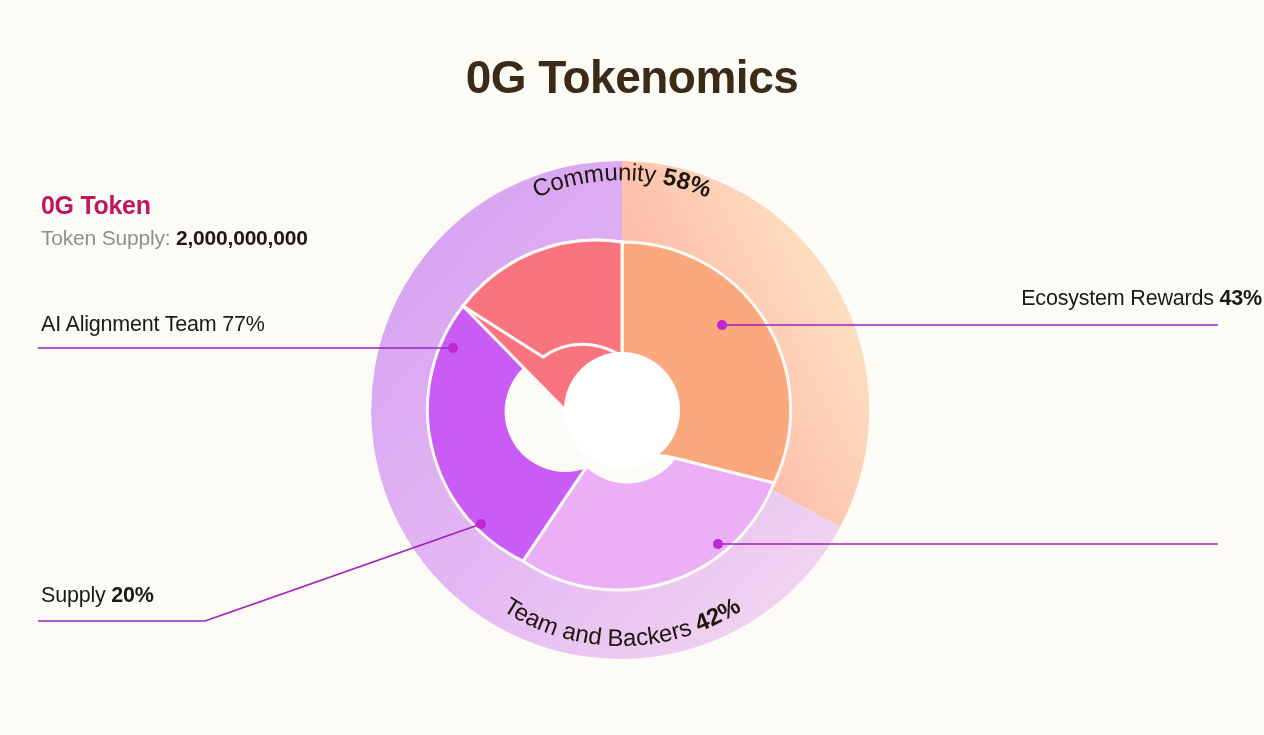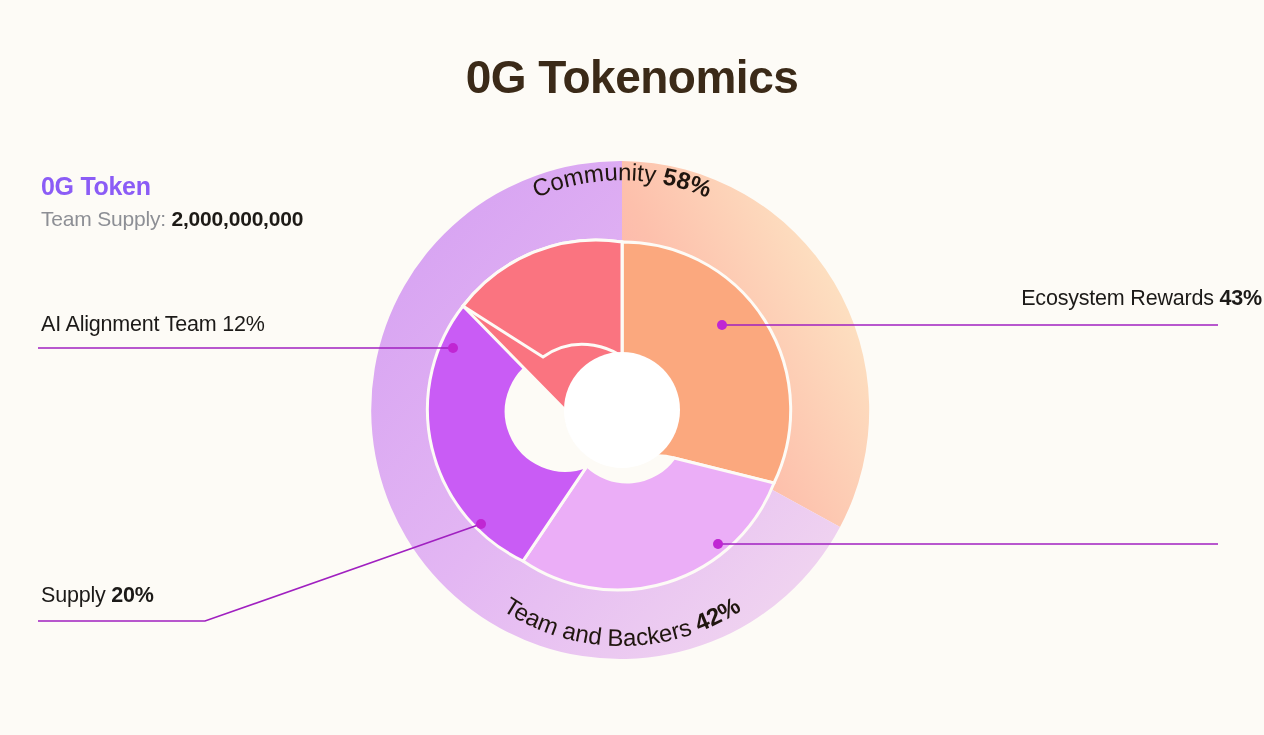--- a/index.html
+++ b/index.html
@@ -38,23 +38,24 @@
   
   #token-info {
     position: absolute;
     left: 41px;
     top: 172px;
     width: 400px;
   }
   #token-name {
     font-size: 25px;
     font-weight: bold;
-    color: #8b5cf6;
+    color: #be185d;
     letter-spacing: -0.3px;
     margin-bottom: 6px;
+    margin-top: 19px;
   }
   #supply-row {
     font-size: 21px;
     color: #8d8f95;
     letter-spacing: -0.2px;
     white-space: nowrap;
   }
   #supply-value {
     color: #1d1a16;
     font-weight: bold;
@@ -89,21 +90,21 @@
 </head>
 <body>
 
 <div id="stage">
 
   <div id="title">0G Tokenomics</div>
 
   <div id="token-info">
     <div id="token-name">0G Token</div>
     <div id="supply-row">
-      <span>Team Supply:</span>
+      <span>Token Supply:</span>
       <span id="supply-value">2,000,000,000</span>
     </div>
   </div>
 
   <svg id="chart-svg" width="1264" height="735" viewBox="0 0 1264 735">
     <defs>
 
       <linearGradient id="gradCommunity" x1="0" y1="1" x2="1" y2="0.25">
         <stop offset="0%" stop-color="#fca6b0"></stop>
         <stop offset="45%" stop-color="#fdc0ac"></stop>
@@ -196,21 +197,21 @@
   </svg>
 
   <div class="callout-label right" id="label-ecosystem">
     <span>Ecosystem Rewards</span>
     <span class="pct">43%</span>
   </div>
 
 
   <div class="callout-label" id="label-ai">
     <span>AI Alignment Team</span>
-    <span>12%</span>
+    <span>77%</span>
   </div>
 
   <div class="callout-label" id="label-backers">
     <span>Supply</span>
     <span class="pct">20%</span>
   </div>
 
 </div>
 
 </body></html>

